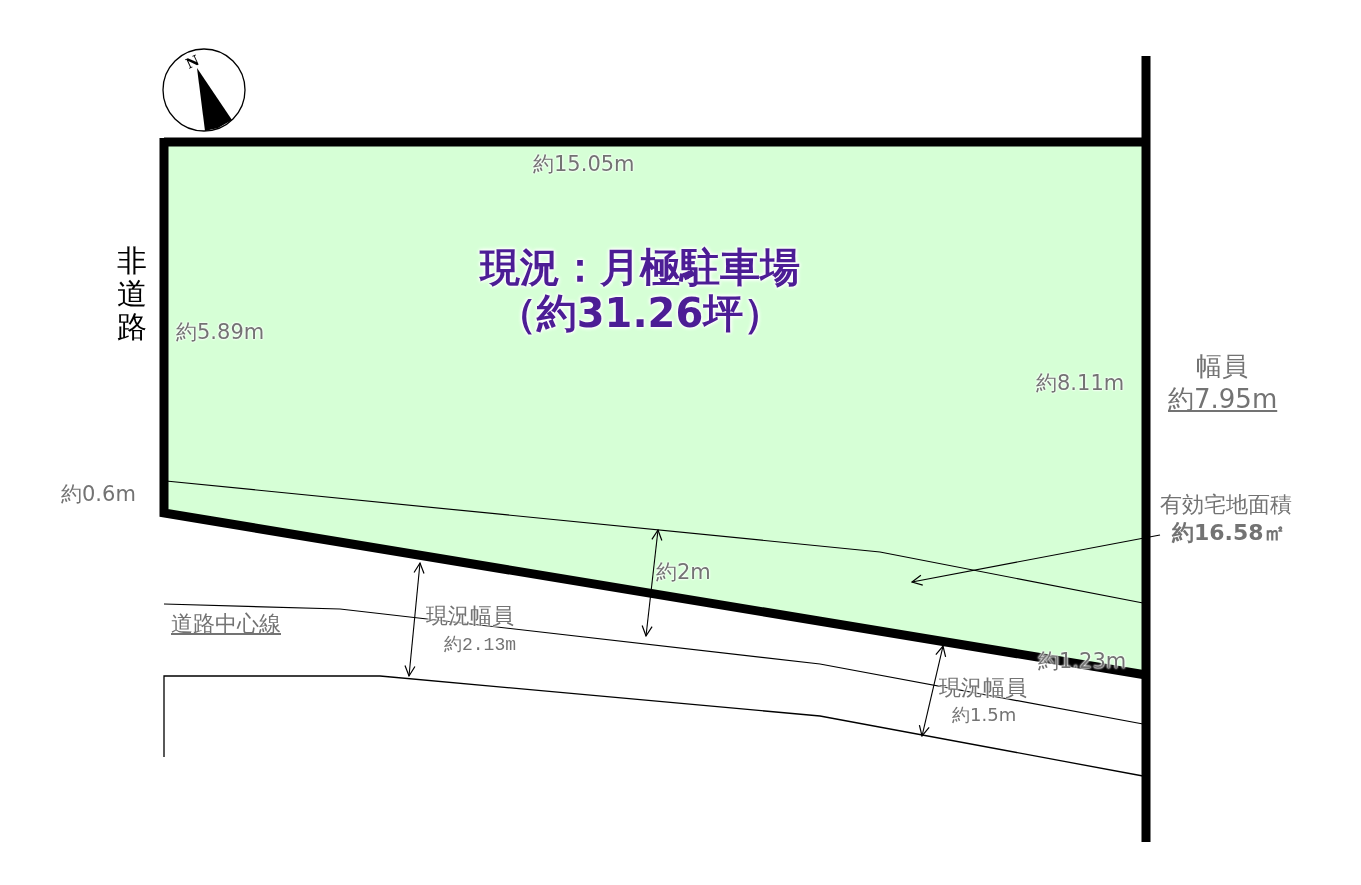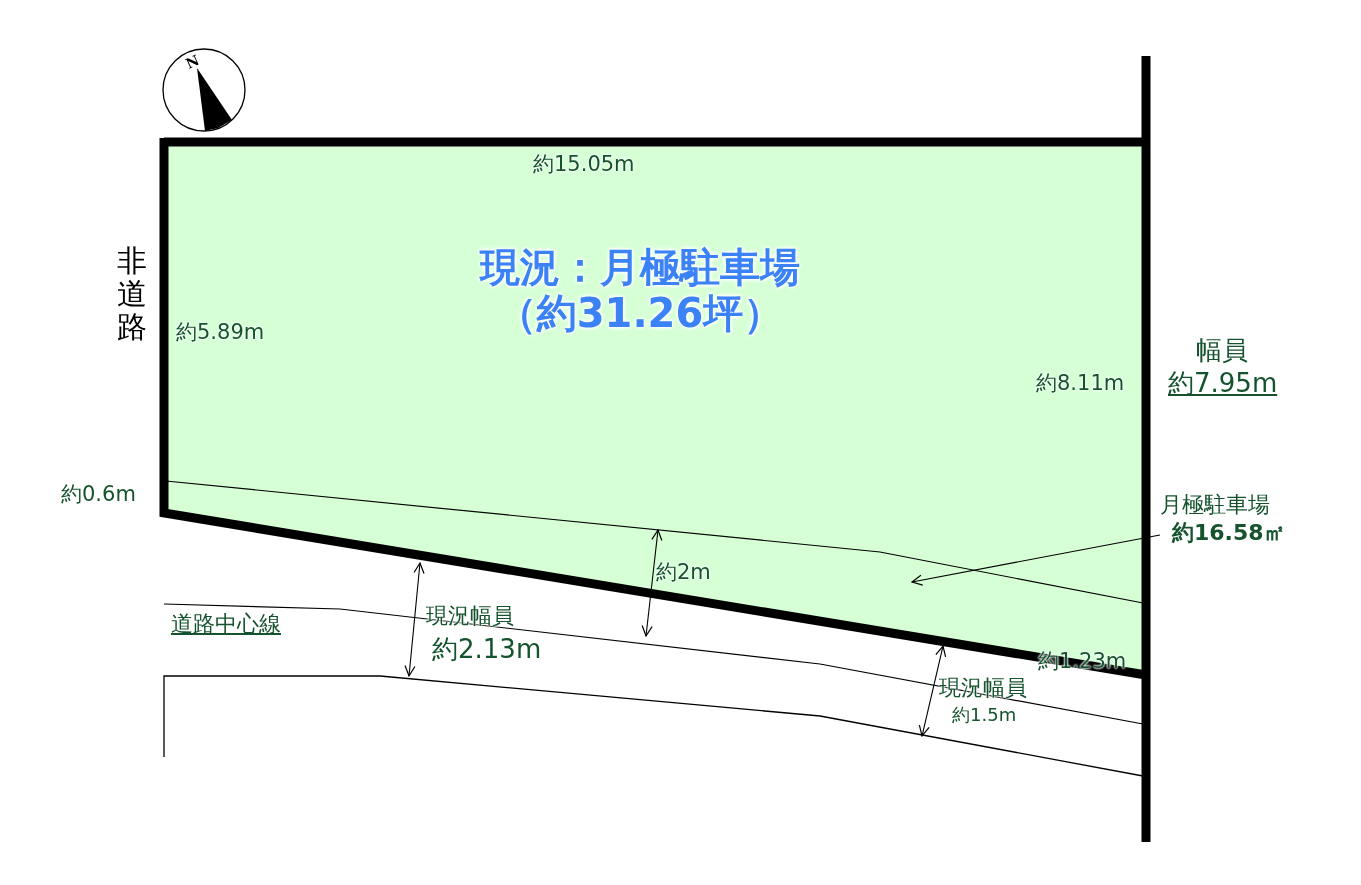--- a/index.html
+++ b/index.html
@@ -1,23 +1,23 @@
 <!DOCTYPE html>
 <html><head>
 <meta charset="utf-8">
 <style>
   html, body { margin: 0; padding: 0; background: #ffffff; }
   body { width: 1361px; height: 885px; position: relative; overflow: hidden;
          font-family: "DejaVu Sans", "Liberation Sans", sans-serif; color: #000; }
   svg.plan { position: absolute; left: 0; top: 0; }
-  .lbl { position: absolute; white-space: nowrap; color: #14532d; line-height: 1; text-align: right; }
+  .lbl { position: absolute; white-space: nowrap; color: #737373; line-height: 1; text-align: right; }
   .dim { font-size: 21px; text-shadow: 0 0 2px #fff, 0 0 2px #fff, 0 0 3px #fff; }
-  .big { font-size: 24px; }
+  .big { font-size: 24px; margin-top: 16px; }
   .title { position: absolute; left: 400px; top: 244px; width: 480px; text-align: center;
-           font-weight: bold; font-size: 40px; line-height: 46px; color: #3b82f6;
+           font-weight: bold; font-size: 40px; line-height: 46px; color: #4c1d95;
            text-shadow: 0 0 2px #fff, 0 0 3px #fff, 0 0 4px #fff, 0 0 5px #fff; }
   .title div { white-space: nowrap; }
   .vert { position: absolute; left: 115px; top: 244px; font-size: 30px; line-height: 33px; width: 34px; text-align: center; }
   .vert span { display: block; }
 </style>
 </head>
 <body>
 
 <svg class="plan" width="1361" height="885" viewBox="0 0 1361 885">
   <defs>
@@ -64,21 +64,21 @@
 
 <div class="vert">
   <span>非</span>
   <span>道</span>
   <span>路</span>
 </div>
 
 <div class="lbl big" style="left:1196px; top:337px; font-size:26px;">幅員</div>
 <div class="lbl big" style="left:1168px; top:370px; font-size:26px;text-decoration:underline;">約7.95m</div>
 
-<div class="lbl dim" style="left:1160px; top:494px; font-size:22px;">月極駐車場</div>
+<div class="lbl dim" style="left:1160px; top:494px; font-size:22px;">有効宅地面積</div>
 <div class="lbl dim" style="left:1172px; top:522px; font-size:22px;font-weight:bold;">約16.58㎡</div>
 
 <div class="lbl dim" style="left:171px; top:613px; font-size:22px;text-decoration:underline;">道路中心線</div>
 
 <div class="lbl dim" style="left:426px; top:605px; font-size:22px;">現況幅員</div>
-<div class="lbl dim" style="left:432px; top:636px; font-size:26px;">約2.13m</div>
+<div class="lbl dim" style="left:444px; top:636px; font-size:18px;font-family:Liberation Mono, monospace;">約2.13m</div>
 <div class="lbl dim" style="left:939px; top:677px; font-size:22px;">現況幅員</div>
 <div class="lbl dim" style="left:952px; top:706px; font-size:18px;">約1.5m</div>
 
 </body></html>

